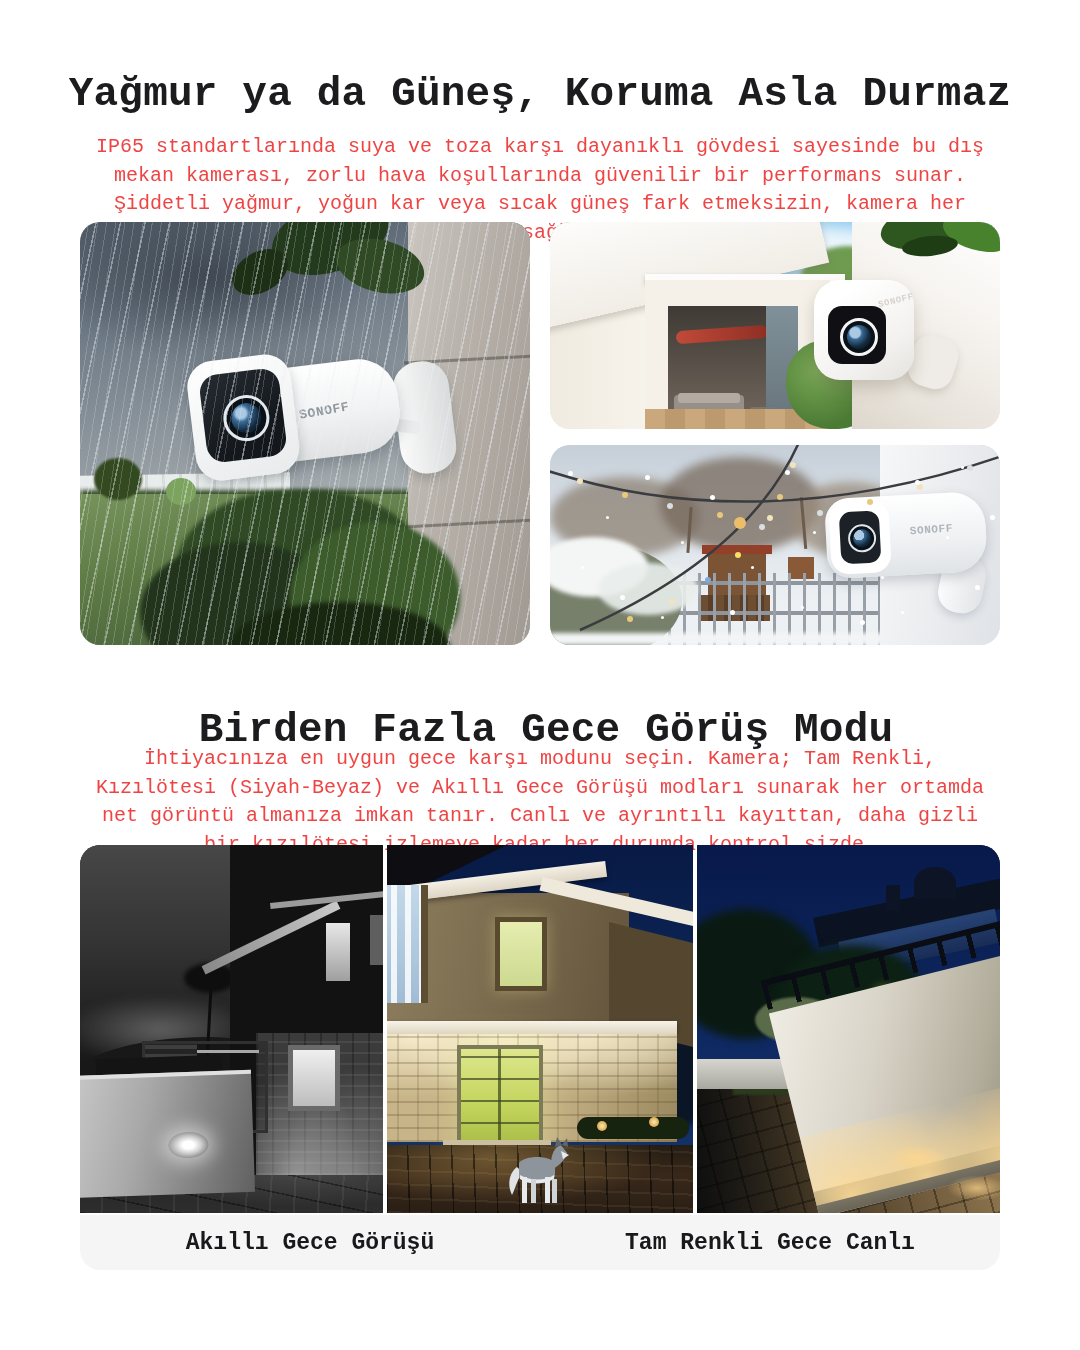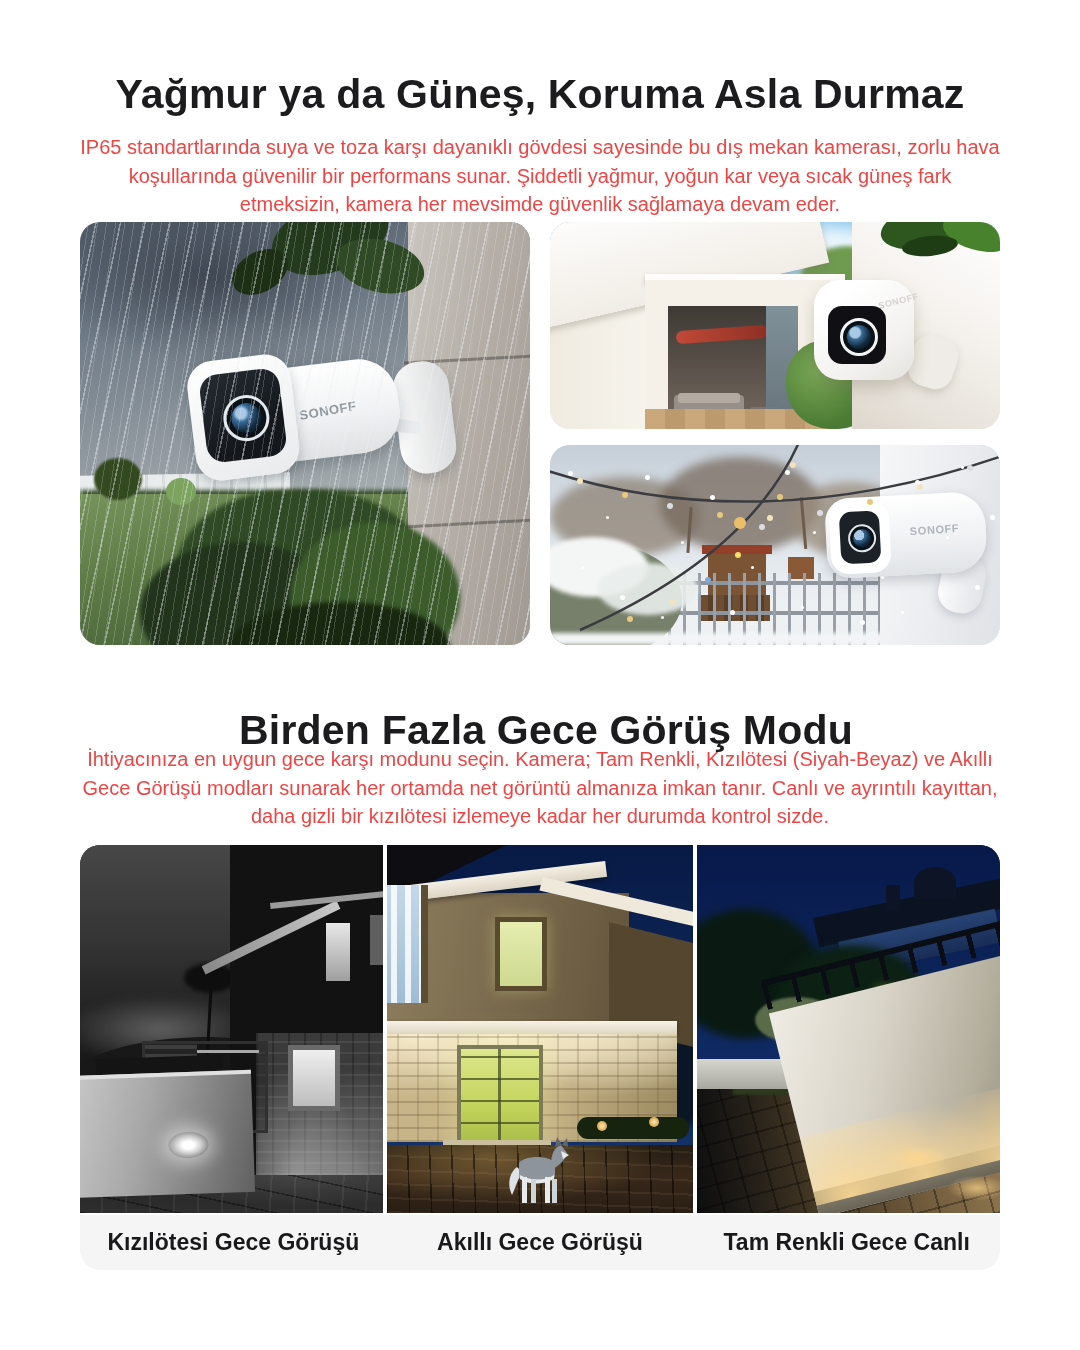--- a/index.html
+++ b/index.html
@@ -1,17 +1,17 @@
 <!DOCTYPE html>
 <html><head>
 <meta charset="utf-8">
 <style>
   html,body{margin:0;padding:0;background:#ffffff;}
   .page{position:relative;width:1080px;height:1350px;background:#ffffff;overflow:hidden;
-        font-family:Liberation Sans, sans-serif;}
+        font-family:Liberation Mono, monospace;}
   .abs{position:absolute;}
   .h{position:absolute;left:0;width:1080px;text-align:center;margin:0;
      font-weight:700;color:#1c1c1e;font-size:41px;line-height:48px;letter-spacing:.2px;}
   .para{position:absolute;left:78px;width:924px;text-align:center;margin:0;
         font-size:20px;line-height:28.5px;color:#ef4444;}
   .photo{position:absolute;overflow:hidden;border-radius:20px;background:#ddd;}
   .photo2{position:absolute;overflow:hidden;background:#222;}
   .capbar{position:absolute;left:80px;top:1215px;width:920px;height:55px;background:#f5f5f6;
           border-radius:0 0 20px 20px;display:flex;align-items:center;}
   .capcell{flex:1 1 0;text-align:center;font-size:23px;font-weight:600;color:#19191b;}
@@ -274,18 +274,17 @@
       <div class="abs" style="left:0;top:-30px;width:100%;height:26px;background:repeating-linear-gradient(90deg,#0a0d14 0 5px,transparent 5px 30px);"></div>
       <div class="abs" style="left:0;top:-34px;width:100%;height:6px;background:#0a0d14;"></div>
       <div class="abs" style="left:0;bottom:0;width:100%;height:26px;background:linear-gradient(180deg,#8c8676,#6a6456);"></div>
       <div class="abs" style="left:0;bottom:12px;width:100%;height:70px;background:radial-gradient(circle at 12% 100%, rgba(255,220,150,.9), transparent 38%),radial-gradient(circle at 38% 100%, rgba(255,220,150,.85), transparent 38%),radial-gradient(circle at 64% 100%, rgba(255,220,150,.8), transparent 38%),radial-gradient(circle at 88% 100%, rgba(255,220,150,.75), transparent 38%);"></div>
     </div>
     <div class="abs" style="left:190px;top:300px;width:60px;height:26px;border-radius:50%;background:radial-gradient(rgba(255,214,140,.8), transparent 70%);"></div>
     <div class="abs" style="left:250px;top:330px;width:60px;height:26px;border-radius:50%;background:radial-gradient(rgba(255,214,140,.7), transparent 70%);"></div>
   </div>
 
   <div class="capbar">
-    <div class="capcell">Kızılötesi Gece Görüşü</div>
     <div class="capcell">Akıllı Gece Görüşü</div>
     <div class="capcell">Tam Renkli Gece Canlı</div>
   </div>
 
 </div>
 
 </body></html>

